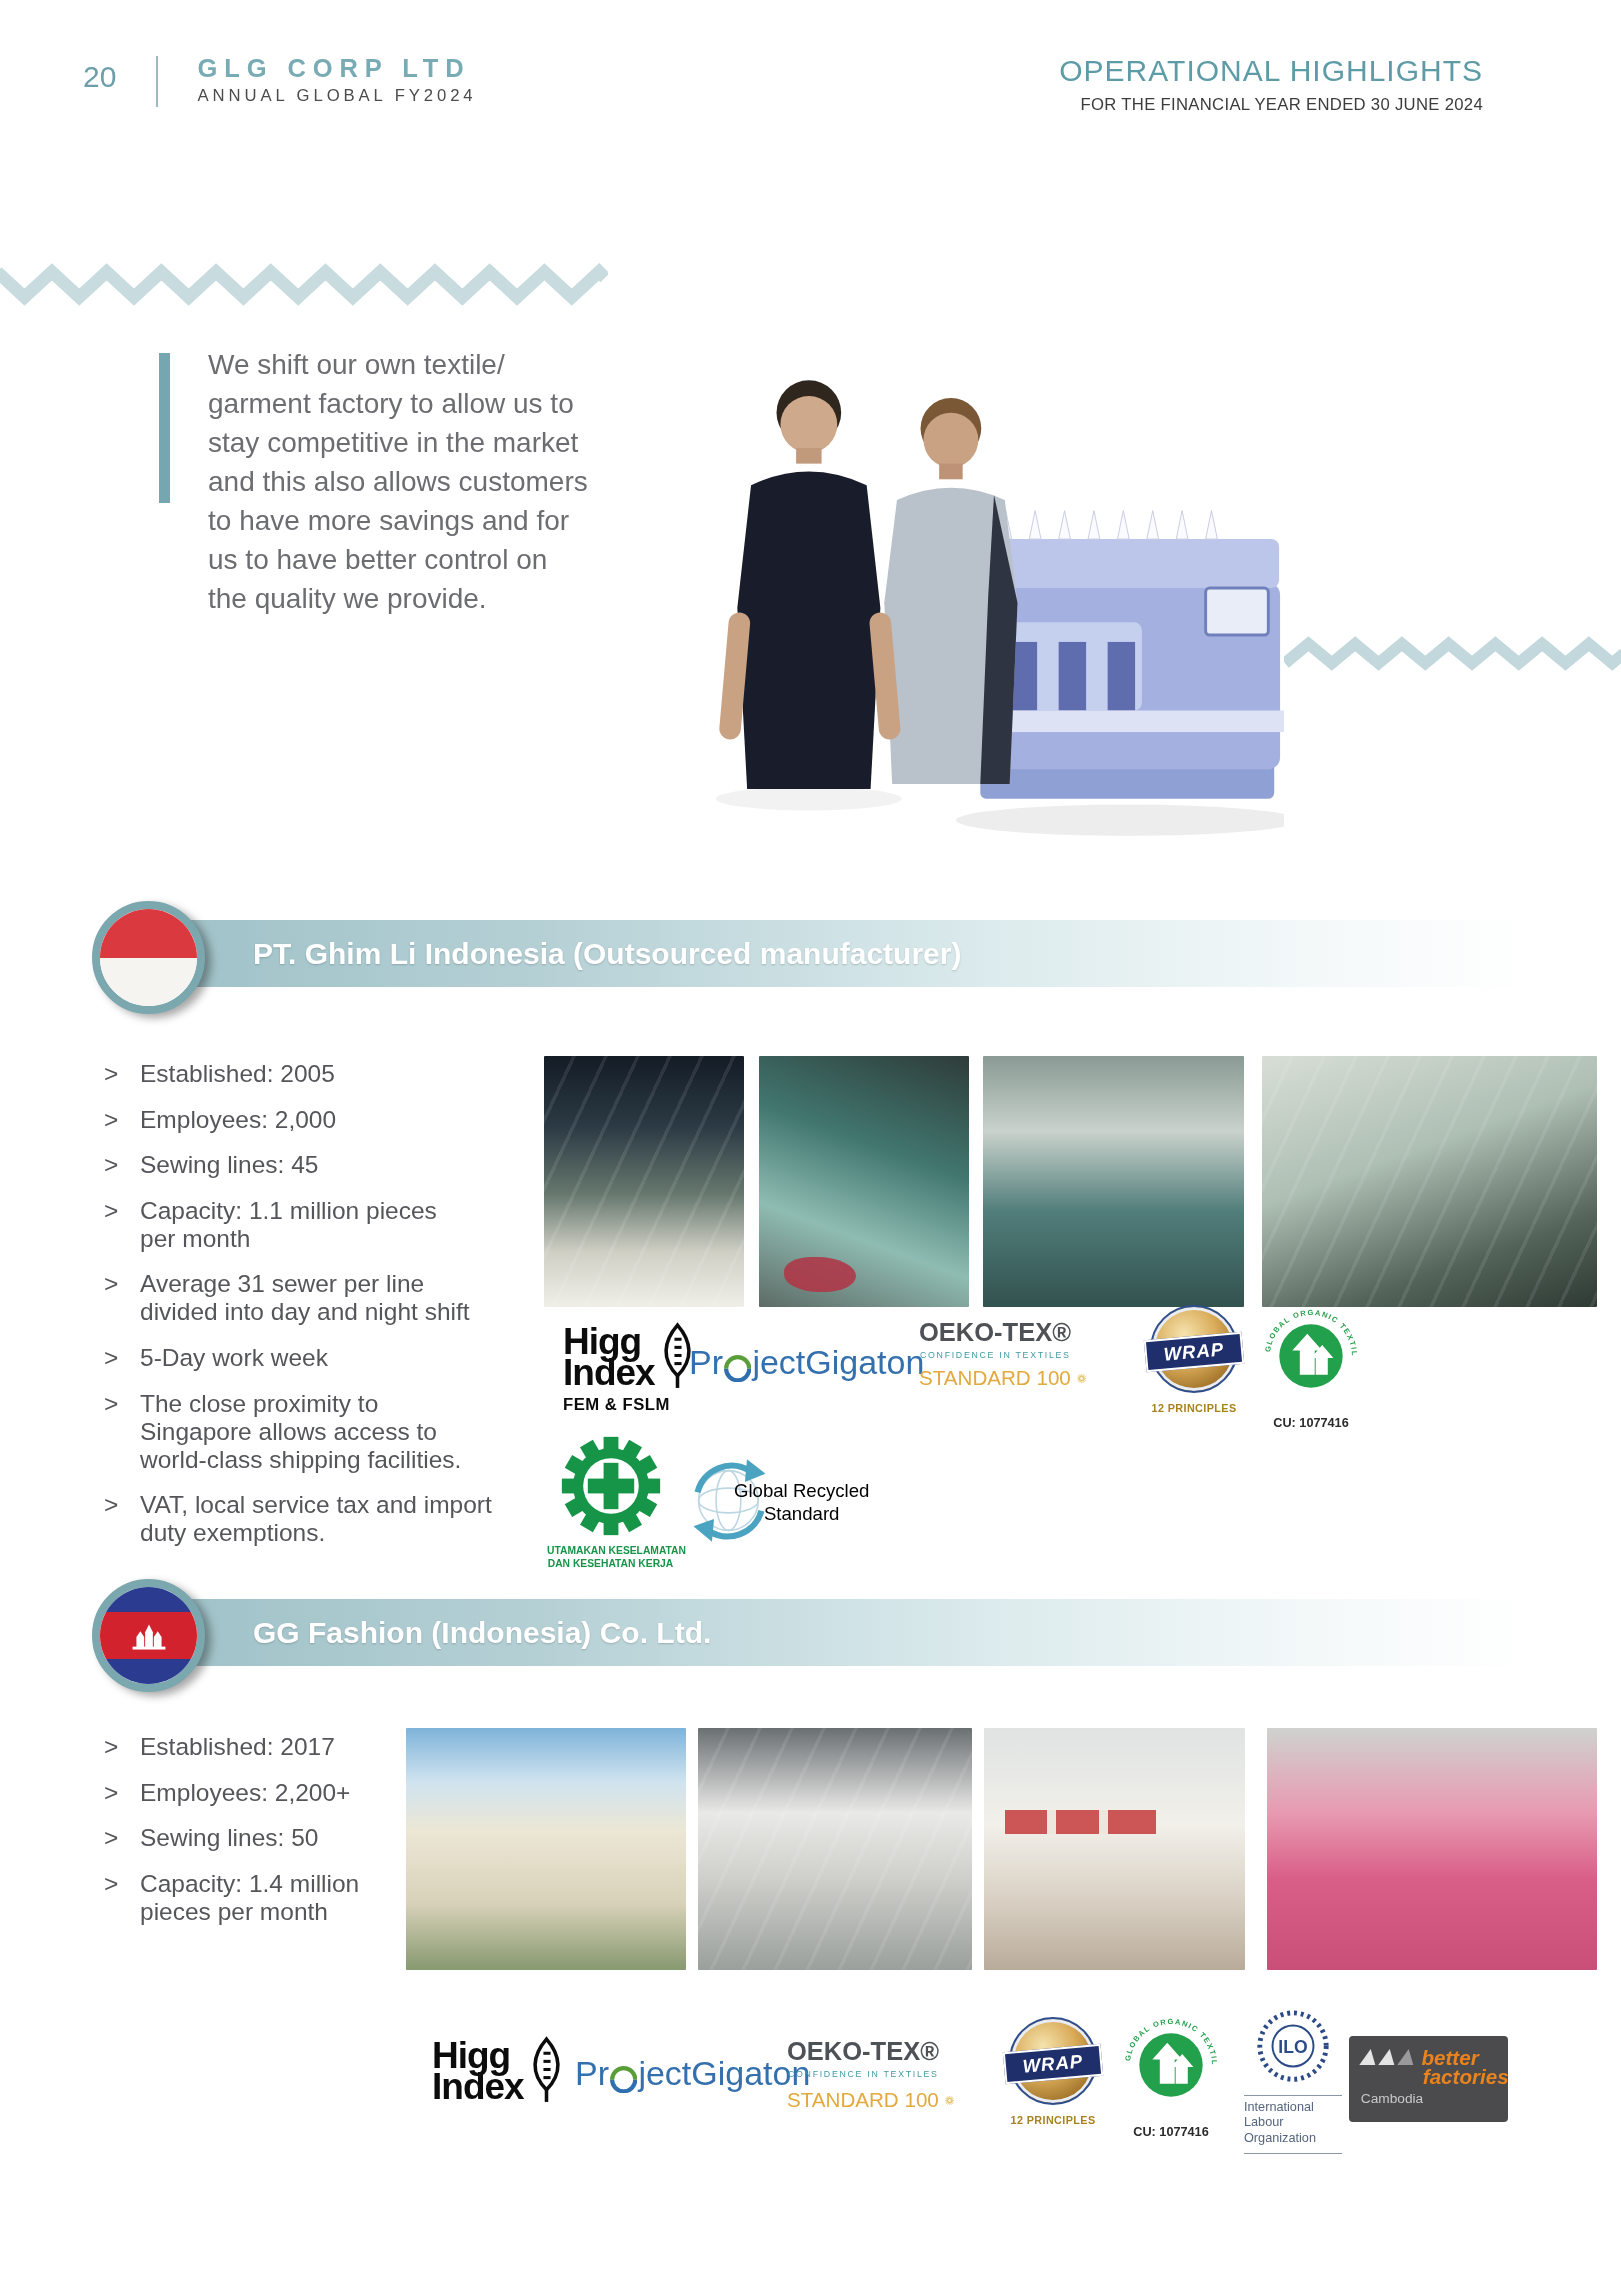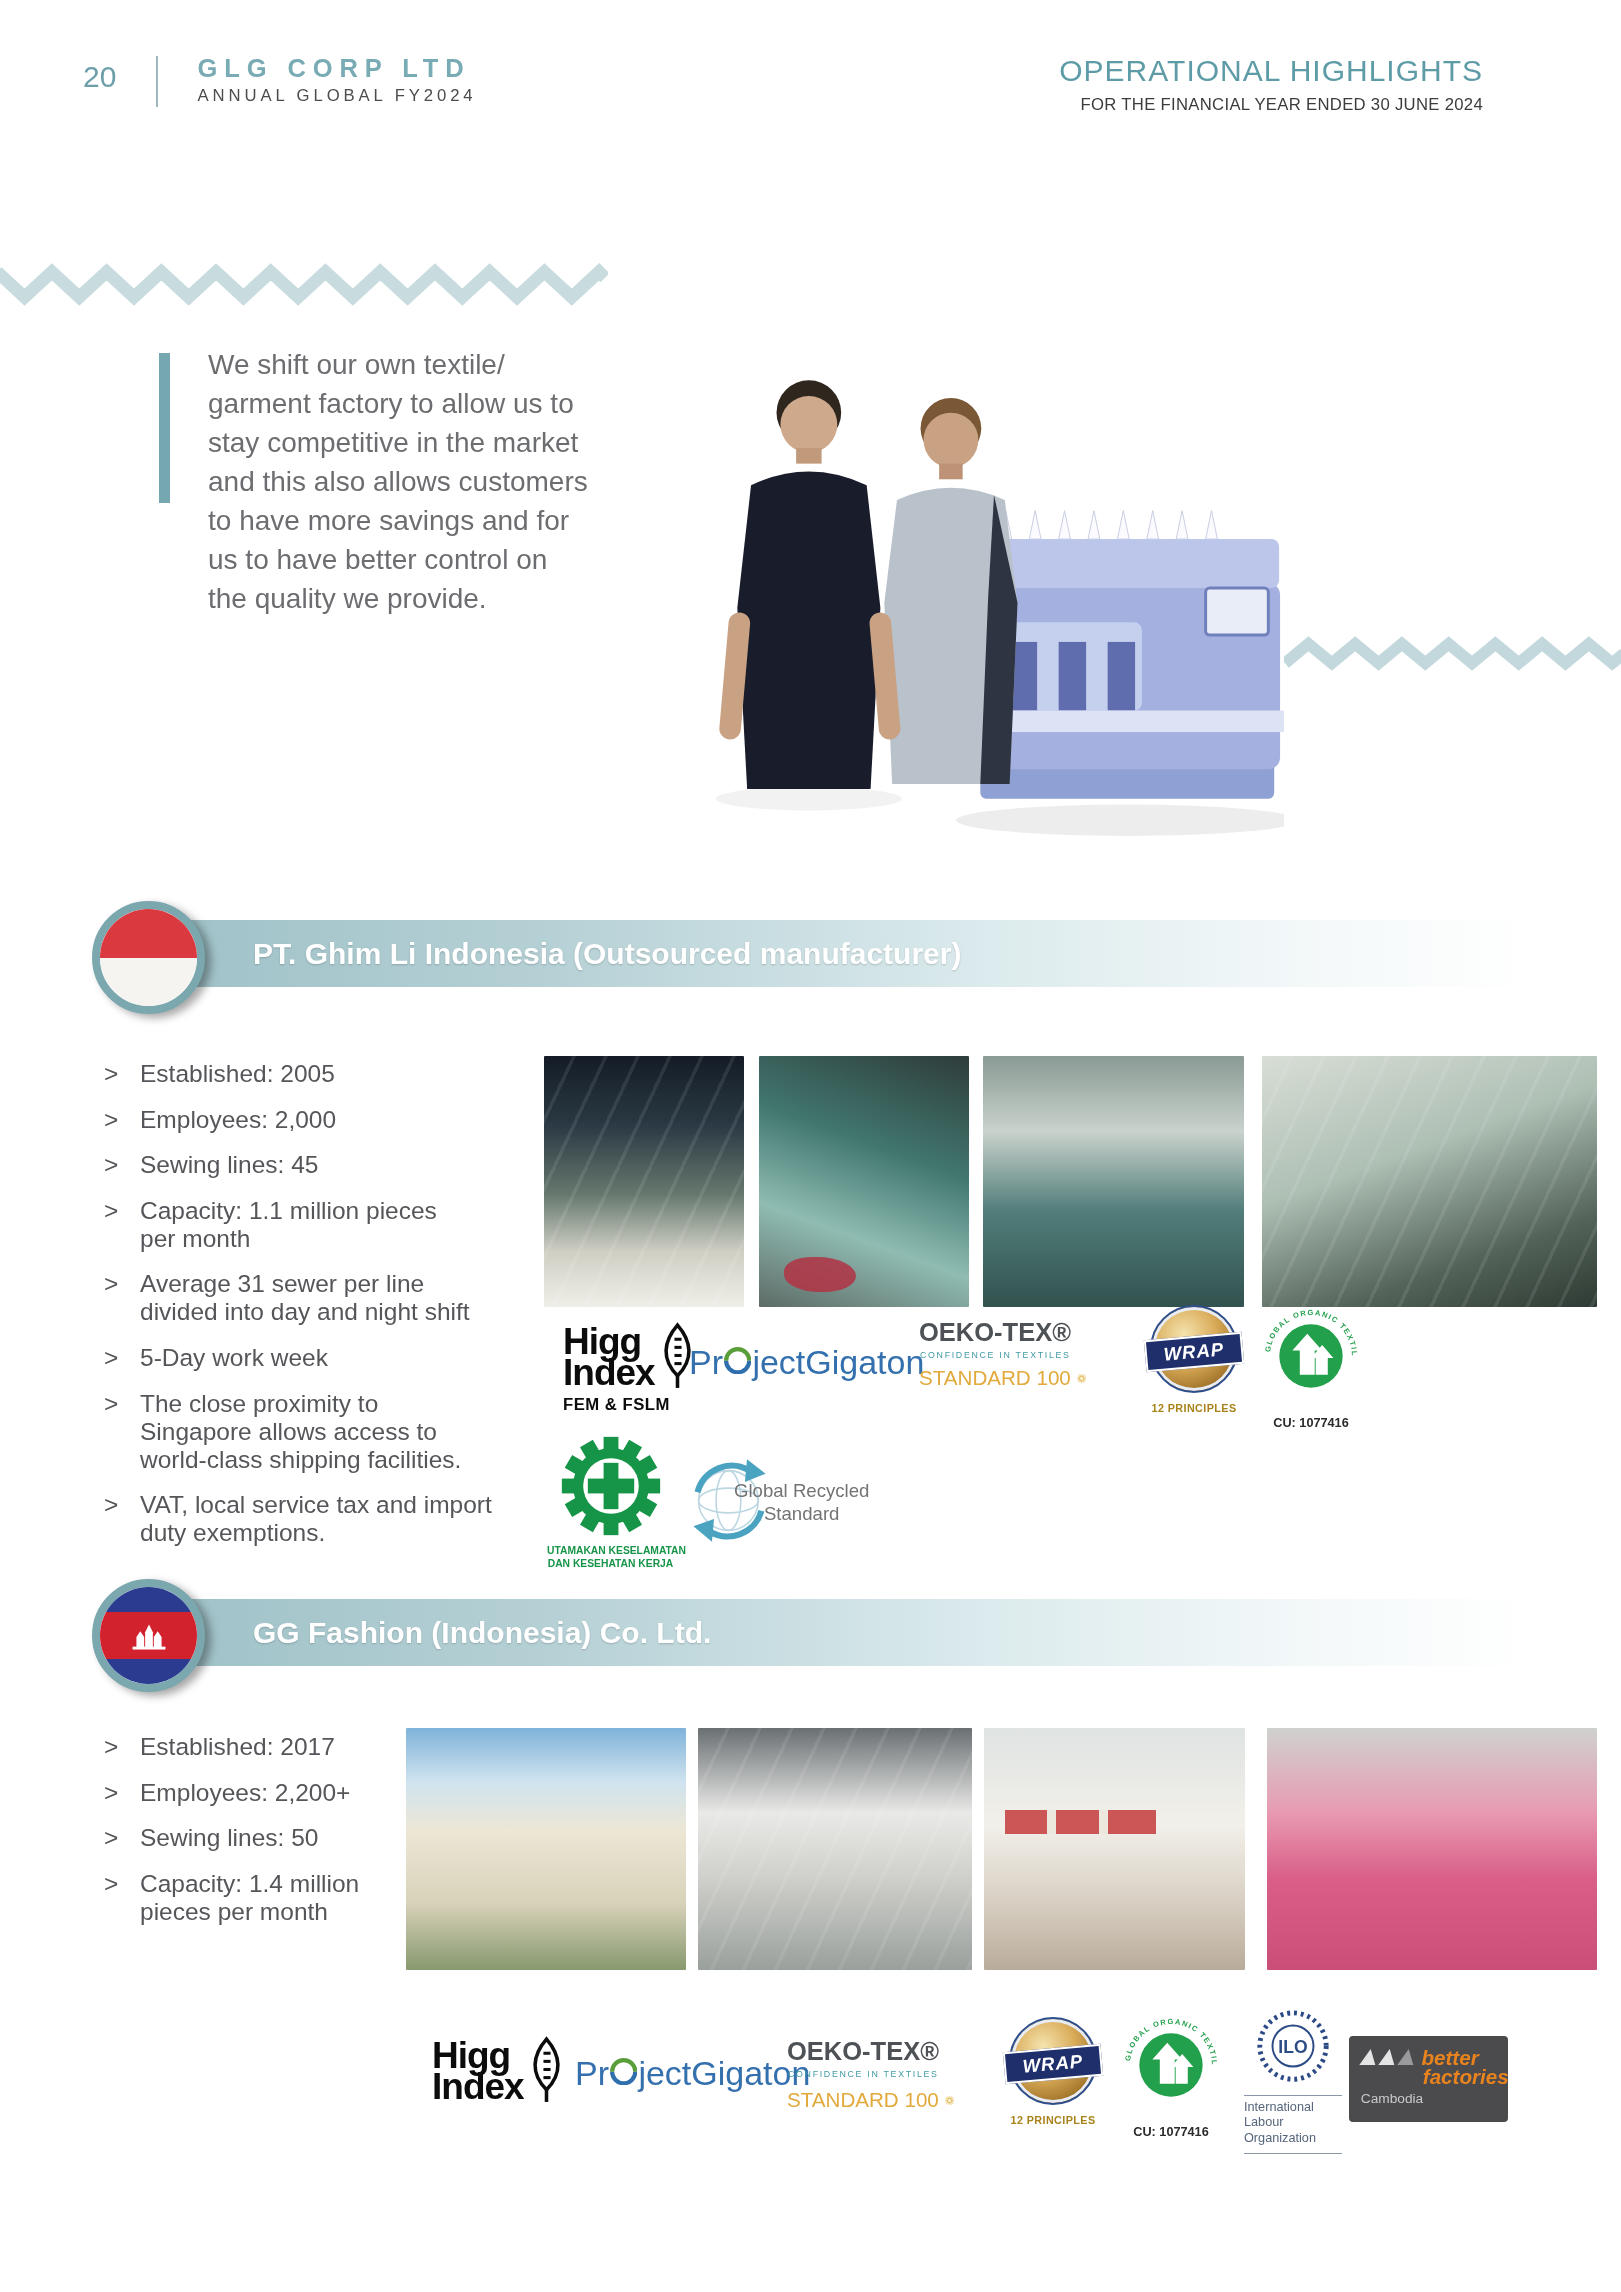--- a/index.html
+++ b/index.html
@@ -99,21 +99,21 @@
   .l-wrap2{left:1006px;top:2017px;}
   .l-gots2{left:1113px;top:2011px;}
   .l-ilo{left:1244px;top:2007px;}
   .l-bfc{left:1349px;top:2036px;}
 
   .logo-higg{display:flex;flex-direction:column;}
   .higg-row{display:flex;align-items:center;}
   .higg-text{font-weight:bold;font-size:37px;line-height:31px;letter-spacing:-1px;color:#0c0c0c;}
   .higg-sub{font-weight:bold;font-size:16.7px;color:#0c0c0c;margin-top:2.9px;letter-spacing:0.5px;}
 
-  .logo-gigaton{display:flex;align-items:flex-start;font-size:34px;color:#3470ad;}
+  .logo-gigaton{display:flex;align-items:flex-end;font-size:34px;color:#3470ad;}
   .giga-globe{margin:3.9px 1px 0 1px;}
 
   .logo-oeko{width:167px;}
   .oeko-l1{font-weight:bold;font-size:25.5px;color:#4e5256;}
   .oeko-l2{font-size:8.8px;color:#3f9aa3;letter-spacing:1.7px;margin:2.9px 0 2px 1px;white-space:nowrap;}
   .oeko-row{display:flex;align-items:center;}
   .oeko-l3{font-weight:normal;font-size:20.6px;color:#e2a93c;white-space:nowrap;}
   .oeko-sun{margin-left:5.9px;}
 
   .logo-wrap{width:94px;text-align:center;}
@@ -126,21 +126,21 @@
   .wrap-sub{margin-top:8.8px;font-size:10.8px;font-weight:bold;color:#a8821a;letter-spacing:0.4px;white-space:nowrap;}
 
   .logo-gots{width:116px;text-align:center;}
   .gots-sub{font-size:12.7px;font-weight:bold;color:#2b2b2b;margin-top:0px;}
 
   .logo-k3{width:127px;text-align:center;}
   .k3-sub{margin-top:3.9px;font-size:10.3px;font-weight:bold;color:#169447;line-height:12.7px;white-space:nowrap;}
 
   .logo-grs{width:176px;height:108px;}
   .grs-svg{position:absolute;left:0;top:0;}
-  .grs-text{position:absolute;left:55px;top:31px;font-size:18.6px;color:#737373;line-height:22.5px;text-align:center;white-space:nowrap;}
+  .grs-text{position:absolute;left:55px;top:31px;font-size:18.6px;color:#000000;line-height:22.5px;text-align:center;white-space:nowrap;}
 
   .logo-ilo{width:98px;}
   .ilo-rule{border:none;border-top:1.5px solid #8a97a8;margin:5.9px 0 3.9px 0;}
   .ilo-sub{font-size:12.7px;color:#55657c;line-height:15.7px;}
 
   .logo-bfc{width:159px;height:86px;background:#4b4b4d;border-radius:3.9px;
     padding:11.8px 11.8px 7.8px 11.8px;box-sizing:border-box;}
   .bfc-row1{display:flex;align-items:flex-end;}
   .bfc-tris{display:flex;gap:2.9px;margin-right:6.9px;margin-bottom:2px;}
   .tri{width:0;height:0;border-left:8.8px solid transparent;border-right:8.8px solid transparent;

